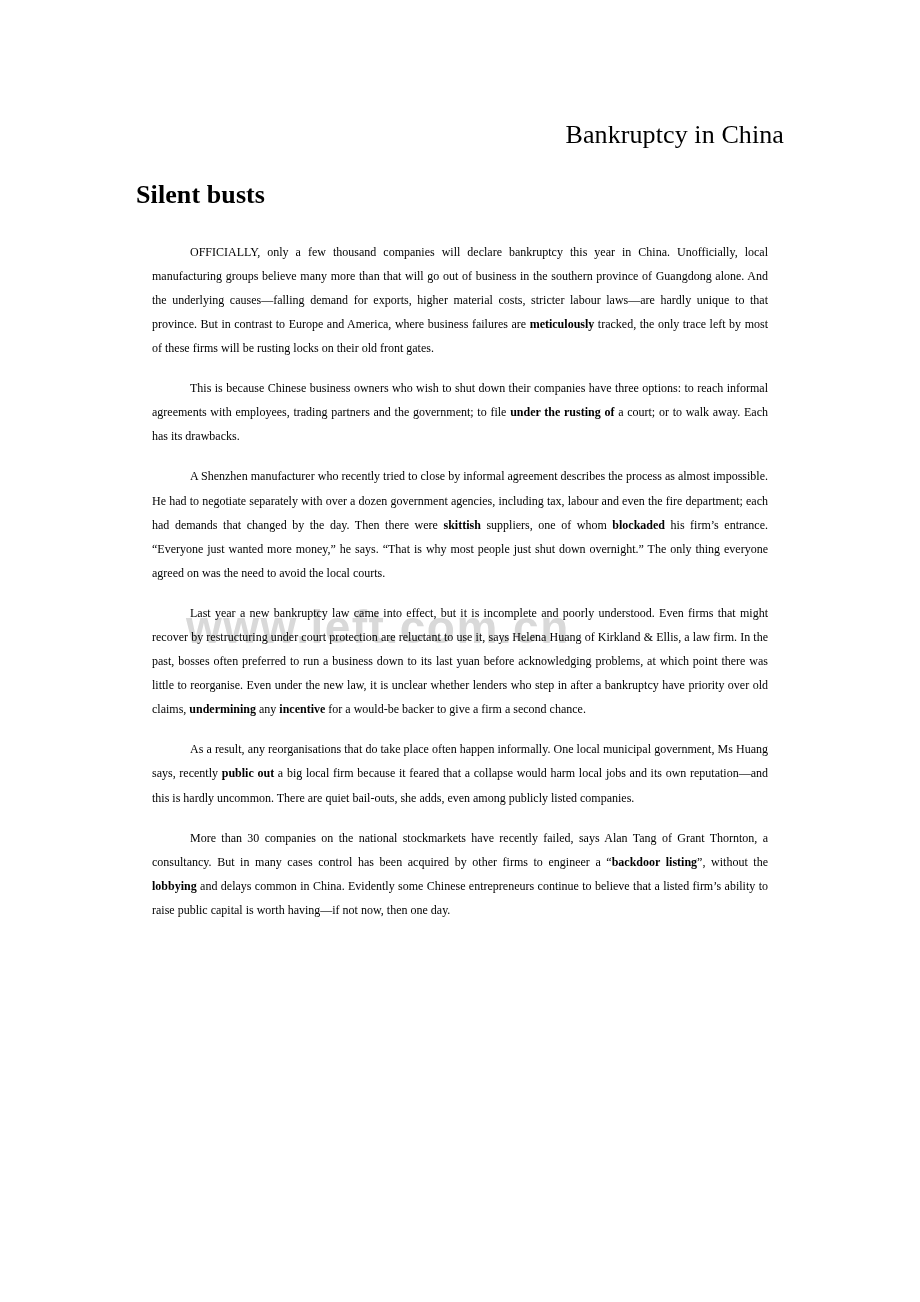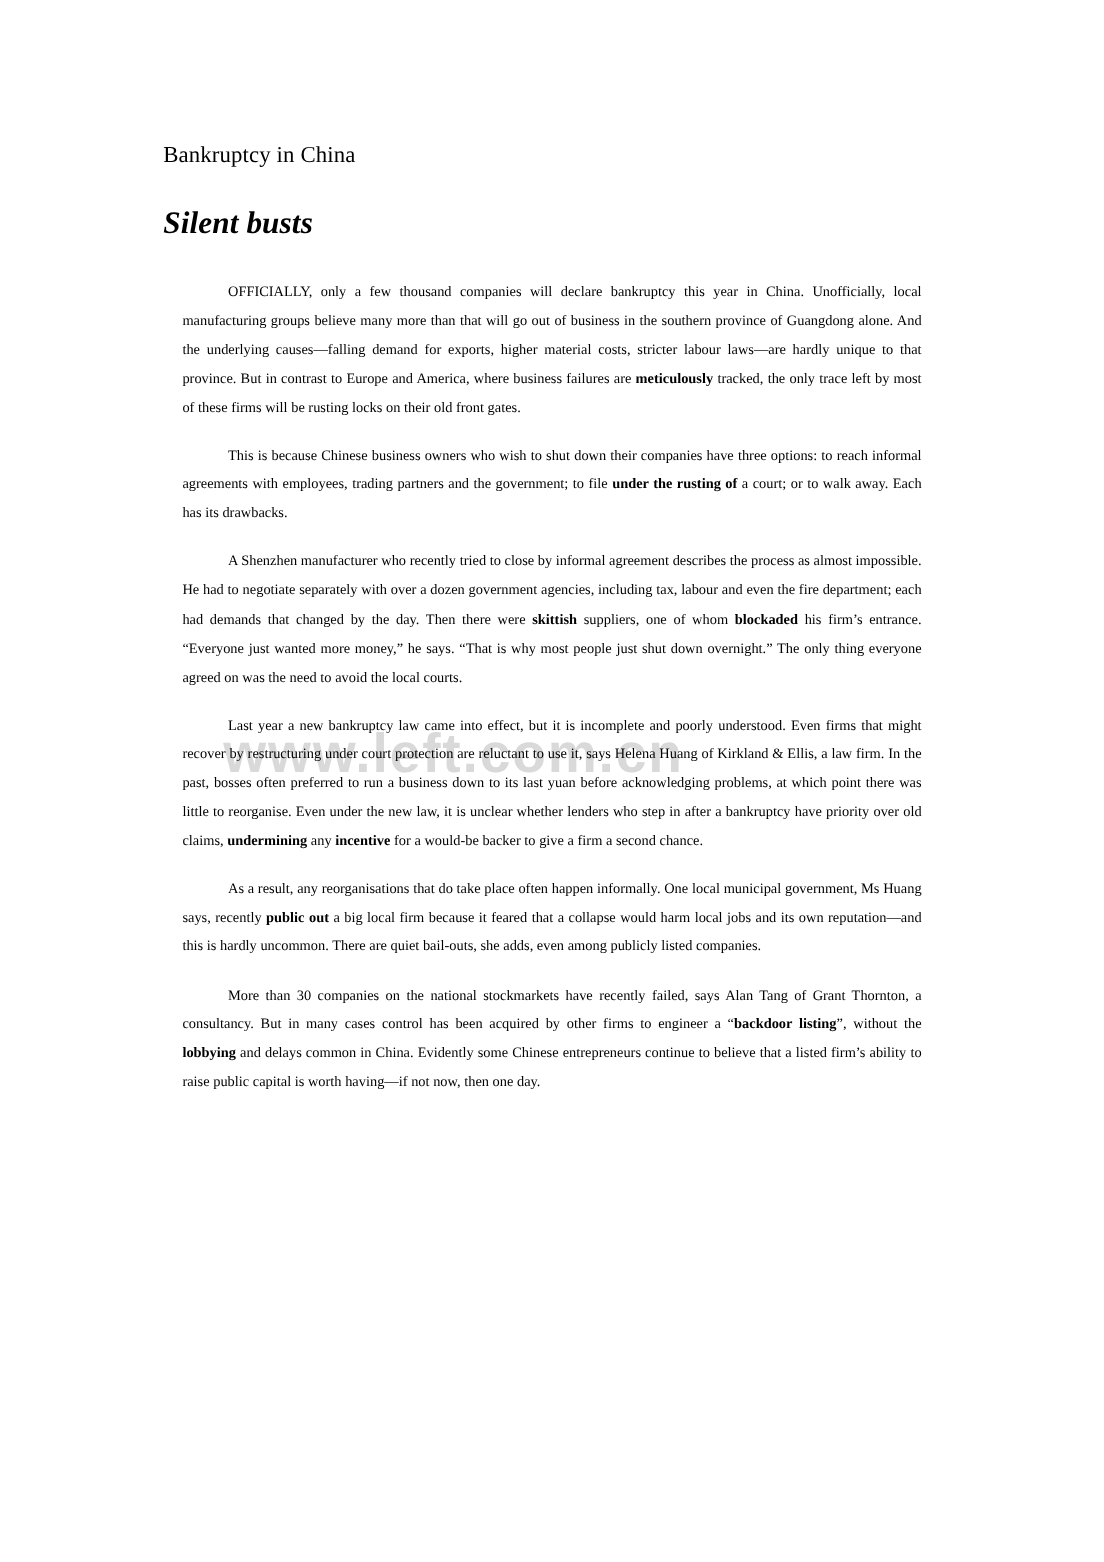--- a/index.html
+++ b/index.html
@@ -29,34 +29,34 @@
 
   .content {
     position: absolute;
     left: 136px;
     top: 118px;
     width: 648px;
   }
 
   
   .kicker {
-    font-size: 19px;
+    font-size: 26px;
     line-height: 1.3;
     font-weight: normal;
     margin: 0 0 28px 0;
     letter-spacing: 0.1px;
+    text-align: right;
   }
 
   .headline {
     font-size: 26px;
     font-weight: bold;
     line-height: 1.15;
     margin: 0 0 14px 0;
     letter-spacing: 0.1px;
-    font-style: italic;
   }
 
   .byline {
     font-size: 17.5px;
     line-height: 1.32;
     margin: 0;
   }
 
   .source {
     font-size: 17.5px;

